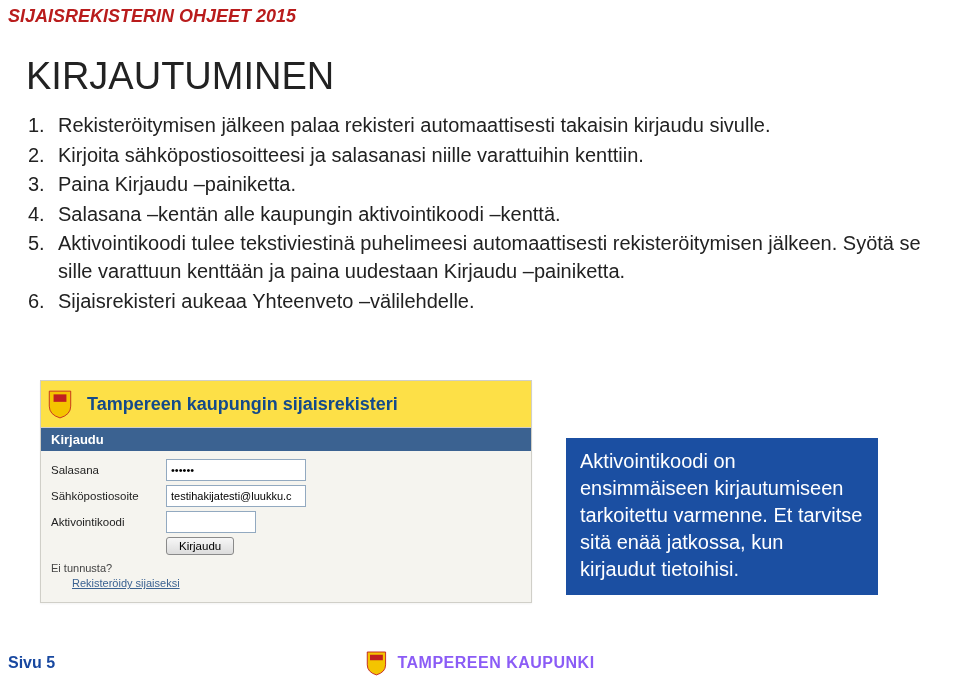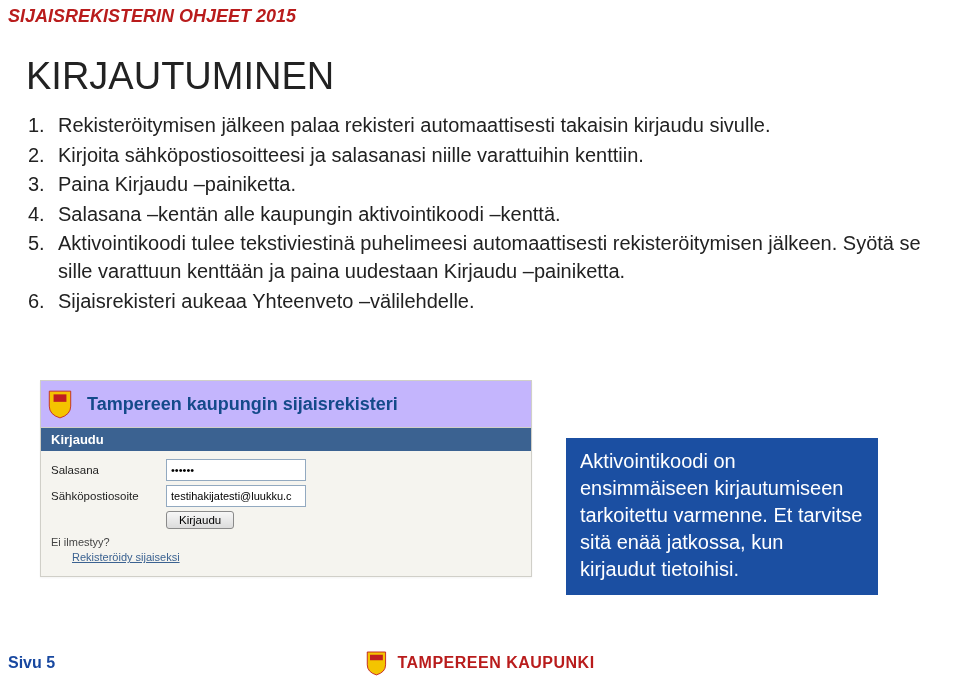--- a/index.html
+++ b/index.html
@@ -46,21 +46,21 @@
   width: 490px;
   border: 1px solid #d0cfc8;
   background: #f5f4ef;
   box-shadow: 0 1px 2px rgba(0,0,0,0.05);
   font-family: Tahoma, Arial, sans-serif;
 }
 .ss-header {
   display: flex;
   align-items: center;
   height: 46px;
-  background: #c4b5fd;
+  background: #fde047;
   border-bottom: 1px solid #d0cfc8;
   padding-left: 6px;
 }
 .ss-logo {
   width: 26px; height: 30px;
 }
 .ss-title {
   color: #144a8a;
   font-weight: bold;
   font-size: 18px;
@@ -142,21 +142,21 @@
   position: absolute;
   left: 50%;
   transform: translateX(-50%);
   display: flex;
   align-items: center;
   gap: 10px;
 }
 .footer .brand-text {
   font-weight: bold;
   letter-spacing: 0.5px;
-  color: #b91c1c;
+  color: #8b5cf6;
   font-size: 16px;
 }
 .shield { width: 22px; height: 26px; }
 </style>
 </head>
 <body>
 
 <div class="page-header">SIJAISREKISTERIN OHJEET 2015</div>
 
 <div class="main-title">KIRJAUTUMINEN</div>
@@ -199,23 +199,27 @@
   <div class="ss-subbar">Kirjaudu</div>
   <div class="ss-form">
     <div class="ss-row">
       <div class="ss-label">Salasana</div>
       <input class="ss-input" type="text" value="••••••" style="">
     </div>
     <div class="ss-row">
       <div class="ss-label">Sähköpostiosoite</div>
       <input class="ss-input" value="testihakijatesti@luukku.c" style="">
     </div>
+    <div class="ss-row">
+      <div class="ss-label">Aktivointikoodi</div>
+      <input class="ss-input" style="width: 80px;">
+    </div>
     <button class="ss-btn">Kirjaudu</button>
     <div class="ss-links">
-      <div class="q">Ei ilmestyy?</div>
+      <div class="q">Ei tunnusta?</div>
       <div class="reg">Rekisteröidy sijaiseksi</div>
     </div>
   </div>
 </div>
 
 <div class="callout">Aktivointikoodi on ensimmäiseen kirjautumiseen tarkoitettu varmenne. Et tarvitse sitä enää jatkossa, kun kirjaudut tietoihisi.</div>
 
 <div class="footer">
   <div class="pagenum">Sivu 5</div>
   <div class="brand">

